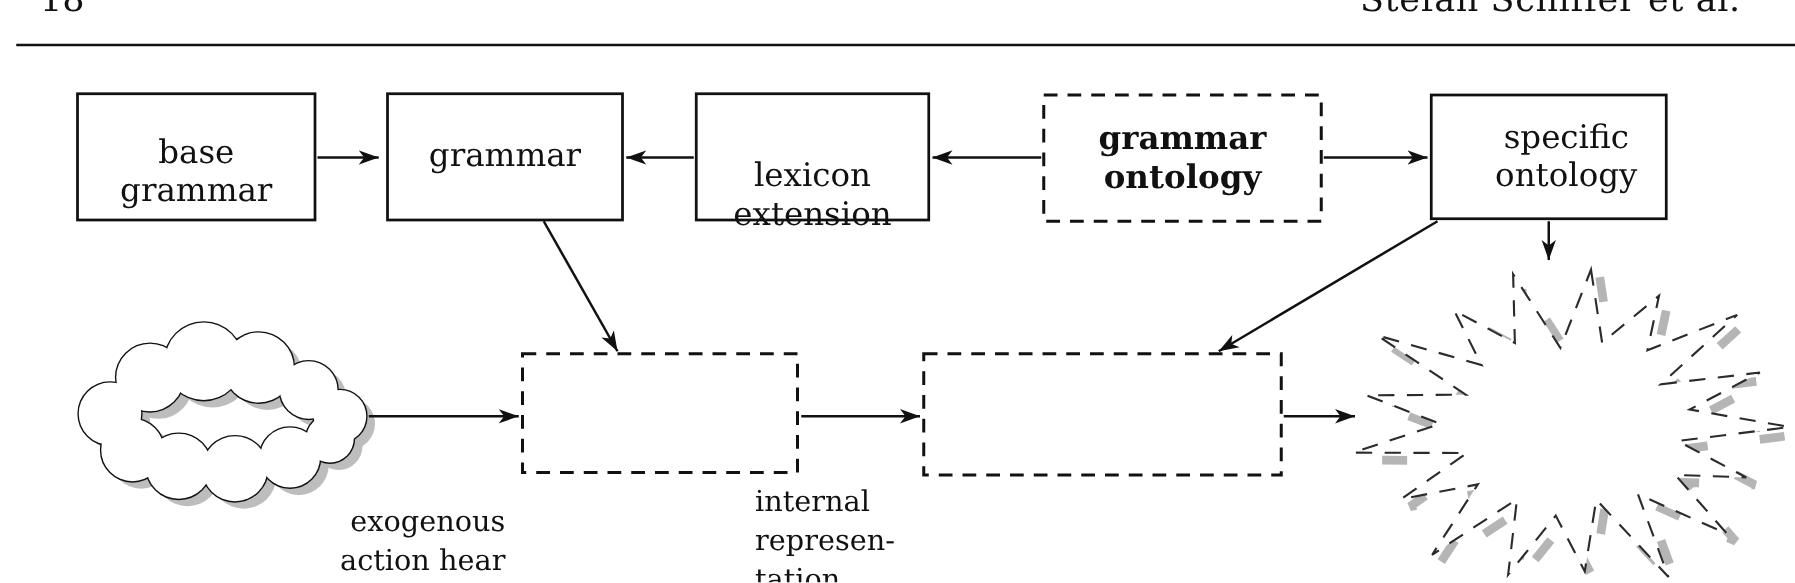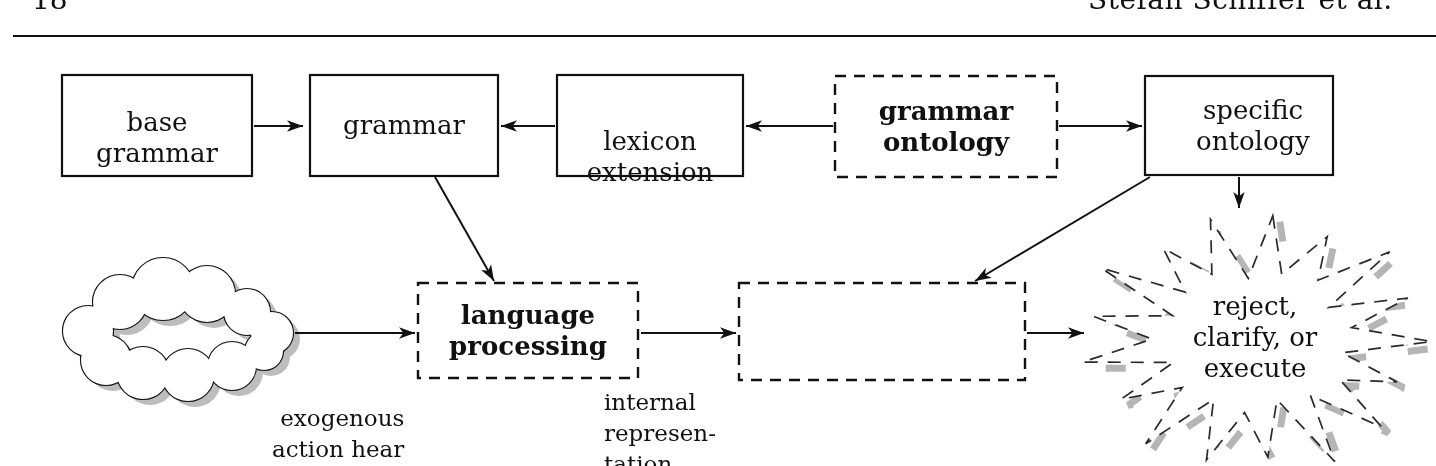--- a/index.html
+++ b/index.html
@@ -90,26 +90,21 @@
 
   <div class="box-label" style="left:62px;top:75px;width:190px;height:101px;margin-top:12px;">base
 grammar</div>
   <div class="box-label" style="left:310px;top:75px;width:188px;height:101px;">grammar</div>
   <div class="box-label" style="left:557px;top:75px;width:186px;height:101px;margin-top:31px;">lexicon
 extension</div>
   <div class="box-label bold" style="left:835px;top:76px;width:222px;height:101px;">grammar
 ontology</div>
   <div class="box-label" style="left:1145px;top:76px;width:216px;height:99px;">specific
 ontology</div>
-  <div class="box-label bold" style="left:418px;top:283px;width:220px;height:95px;">language
-processing</div>
 
-  <div class="center-label" style="left:1155px;top:291px;width:200px;">reject,
-clarify, or
-execute</div>
 
   <div class="float-label" style="left:272px;top:403px;text-align:right;">exogenous
 action hear</div>
   <div class="float-label" style="left:604px;top:387px;">internal
 represen-
 tation</div>
 
 </div>
 
 </body></html>

